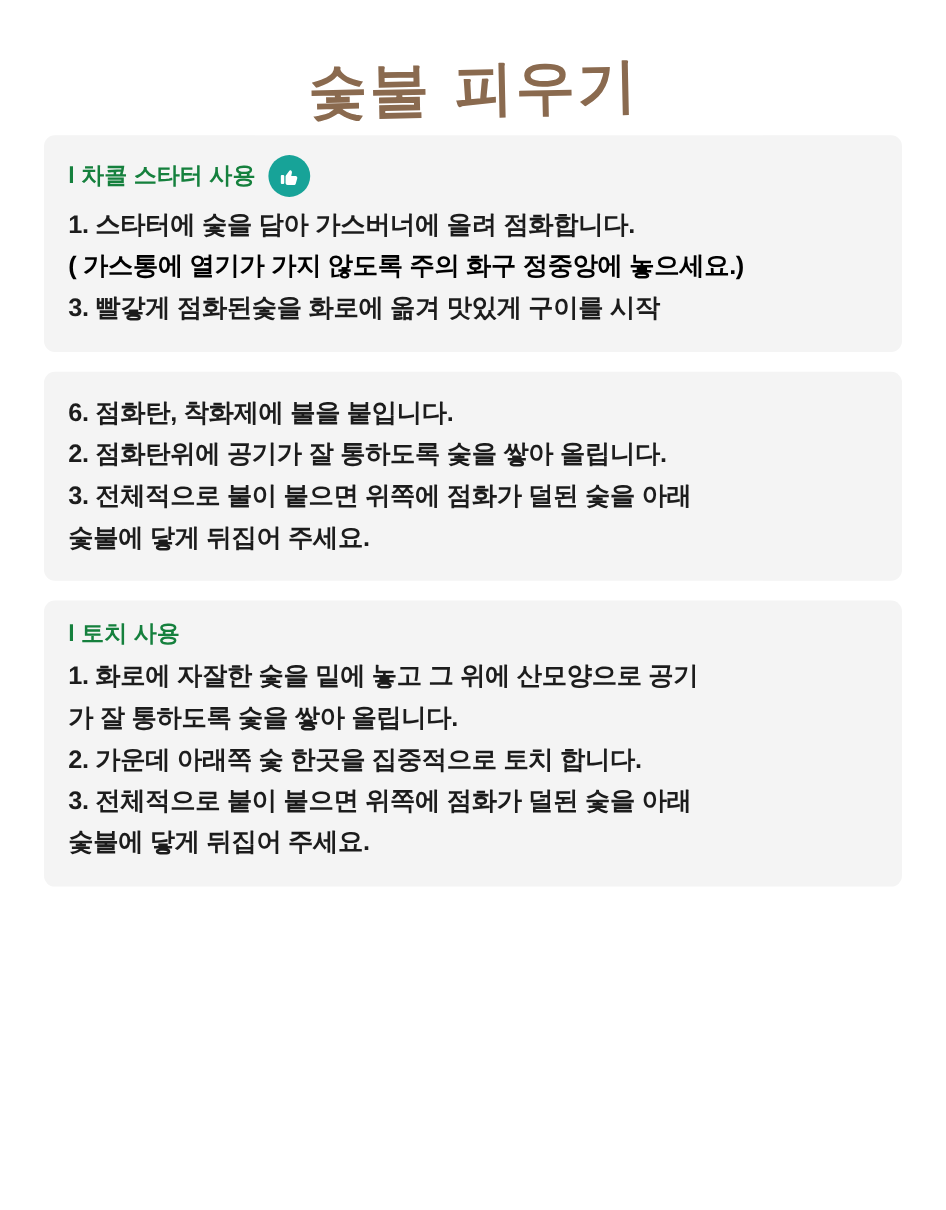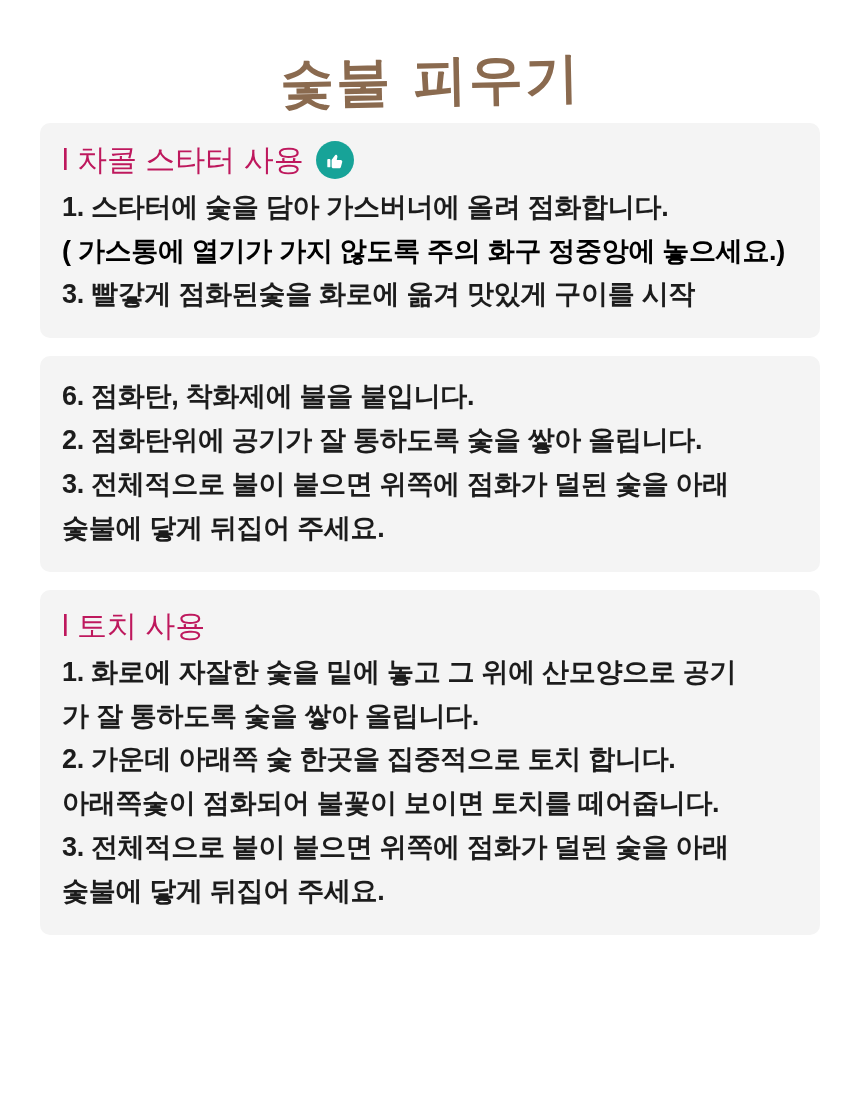--- a/index.html
+++ b/index.html
@@ -40,41 +40,41 @@
     margin-bottom: 18px;
     box-sizing: border-box;
   }
   .card-head {
     display: flex;
     align-items: center;
     gap: 12px;
     margin-bottom: 8px;
   }
   .card-title {
-    font-size: 30px;
-    font-weight: normal;
-    color: #be185d;
+    font-size: 21px;
+    font-weight: bold;
+    color: #15803d;
     line-height: 1.2;
     white-space: nowrap;
   }
   .thumb {
     width: 38px;
     height: 38px;
     border-radius: 50%;
     background: #17a398;
     display: inline-flex;
     align-items: center;
     justify-content: center;
     flex: 0 0 auto;
   }
   .thumb svg {
     display: block;
   }
   .line {
-    font-size: 27px;
+    font-size: 23px;
     line-height: 1.55;
     color: #1c1c1c;
     font-weight: bold;
     margin: 2px 0;
     letter-spacing: -0.3px;
   }
   .line.warn {
     color: #000000;
   }
   .card.last {
@@ -107,18 +107,17 @@
         <div class="line">3. 전체적으로 불이 붙으면 위쪽에 점화가 덜된 숯을 아래</div>
         <div class="line">숯불에 닿게 뒤집어 주세요.</div>
       </div>
       <div class="card last">
         <div class="card-head">
           <div class="card-title">l 토치 사용</div>
         </div>
         <div class="line">1. 화로에 자잘한 숯을 밑에 놓고 그 위에 산모양으로 공기</div>
         <div class="line">가 잘 통하도록 숯을 쌓아 올립니다.</div>
         <div class="line">2. 가운데 아래쪽 숯 한곳을 집중적으로 토치 합니다.</div>
-        <div class="line">아래쪽숯이 점화되어 불꽃이 보이면 토치를 떼어줍니다.</div>
         <div class="line">3. 전체적으로 붙이 붙으면 위쪽에 점화가 덜된 숯을 아래</div>
         <div class="line">숯불에 닿게 뒤집어 주세요.</div>
       </div>
     </div>
 </div>
 
 </body></html>

